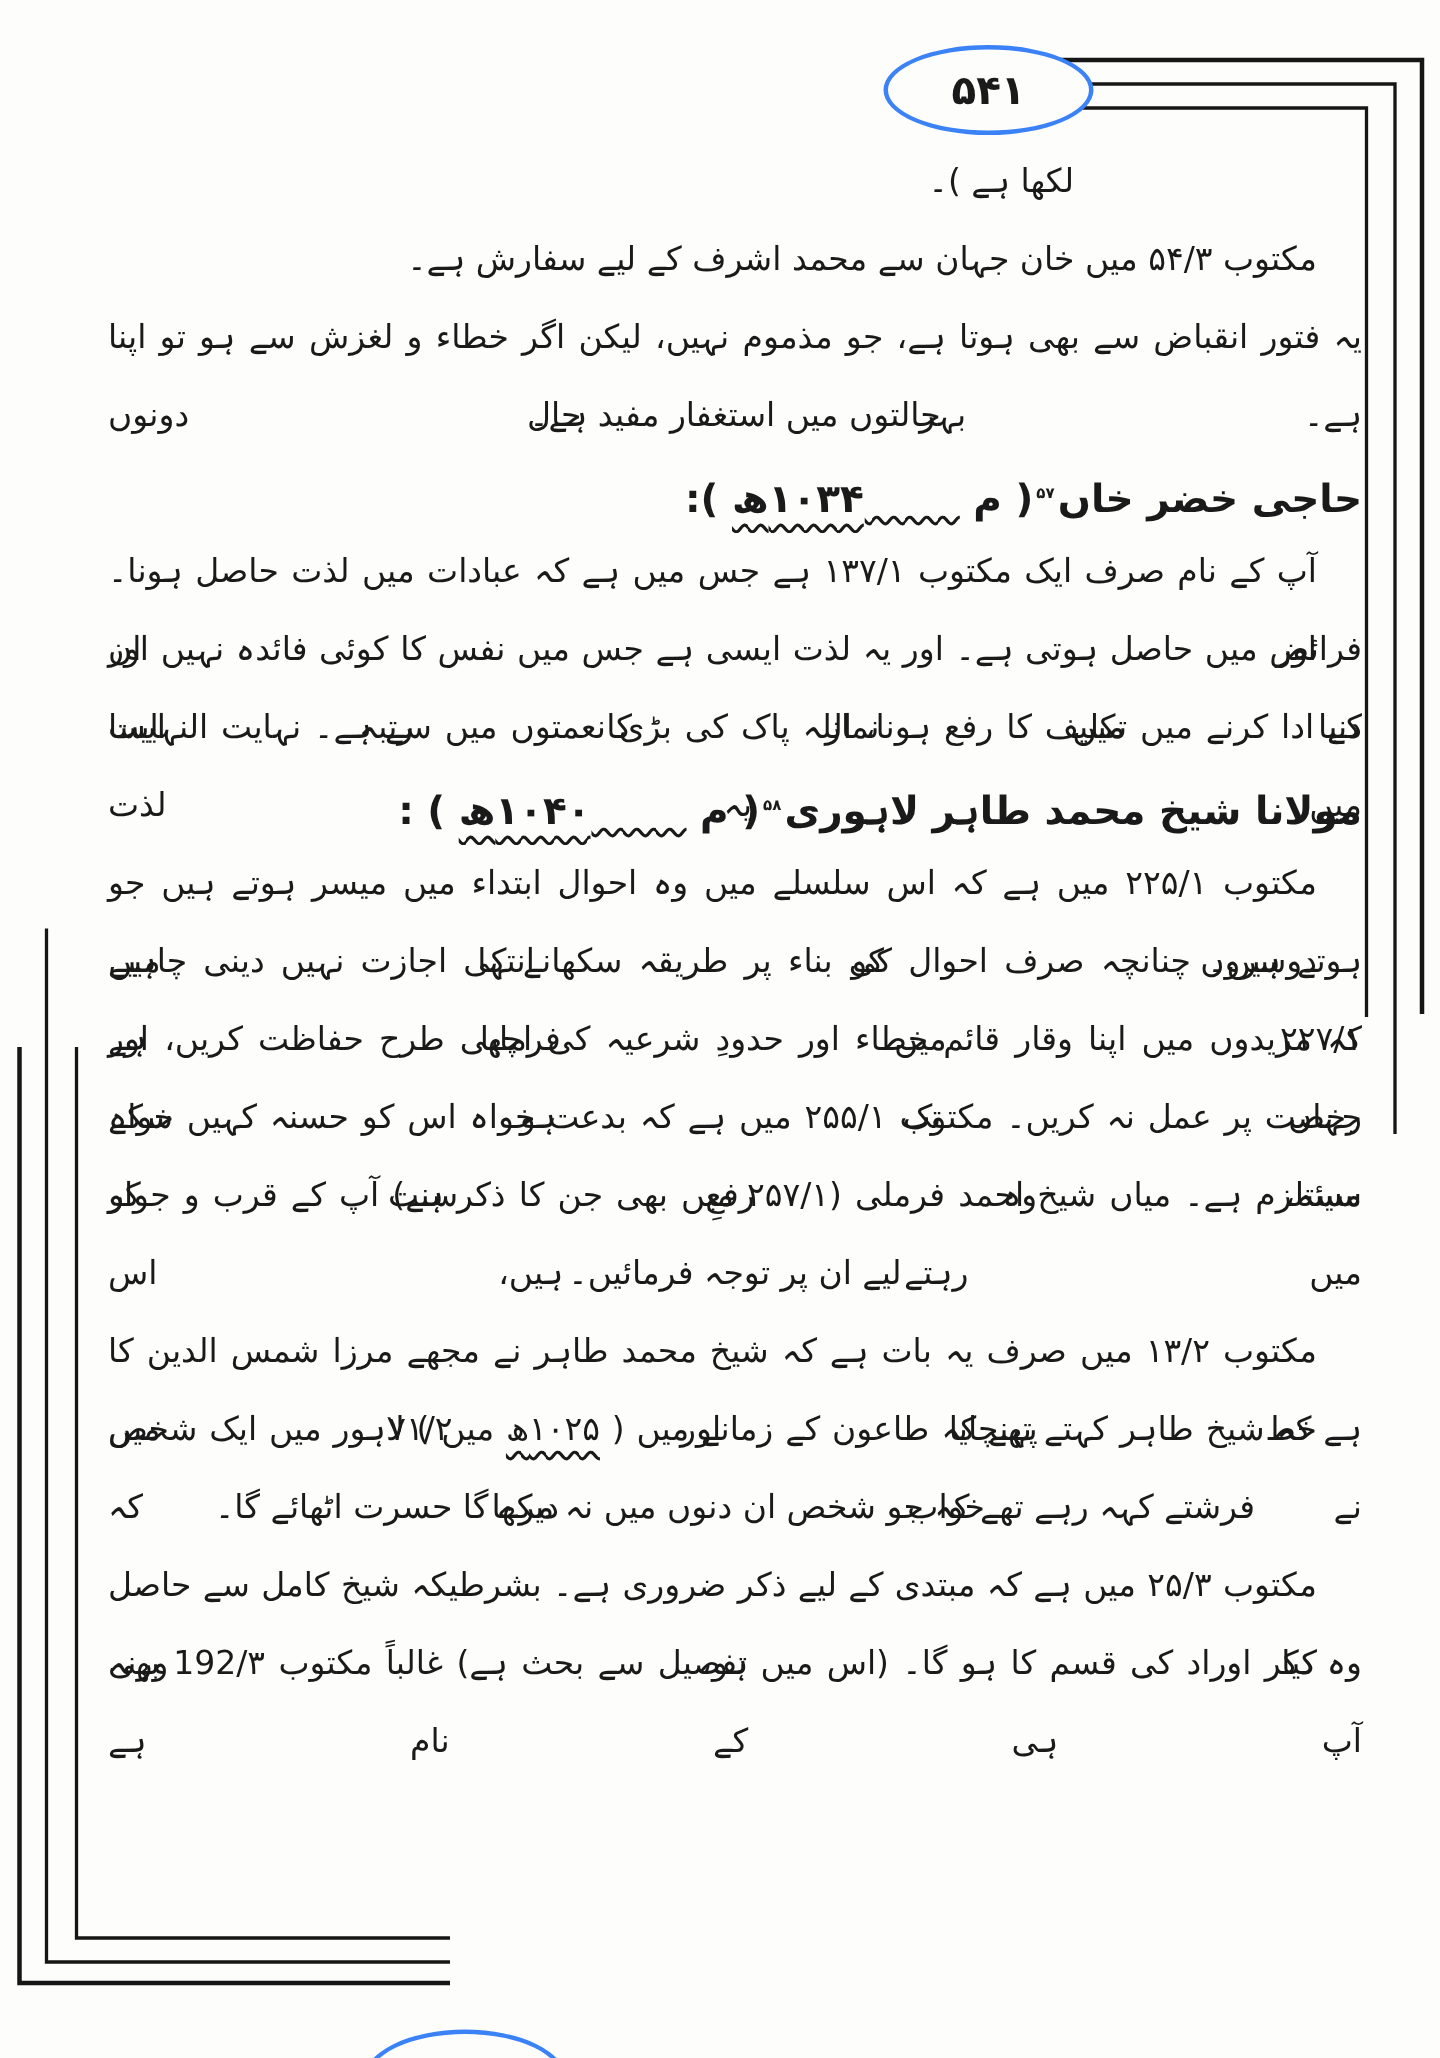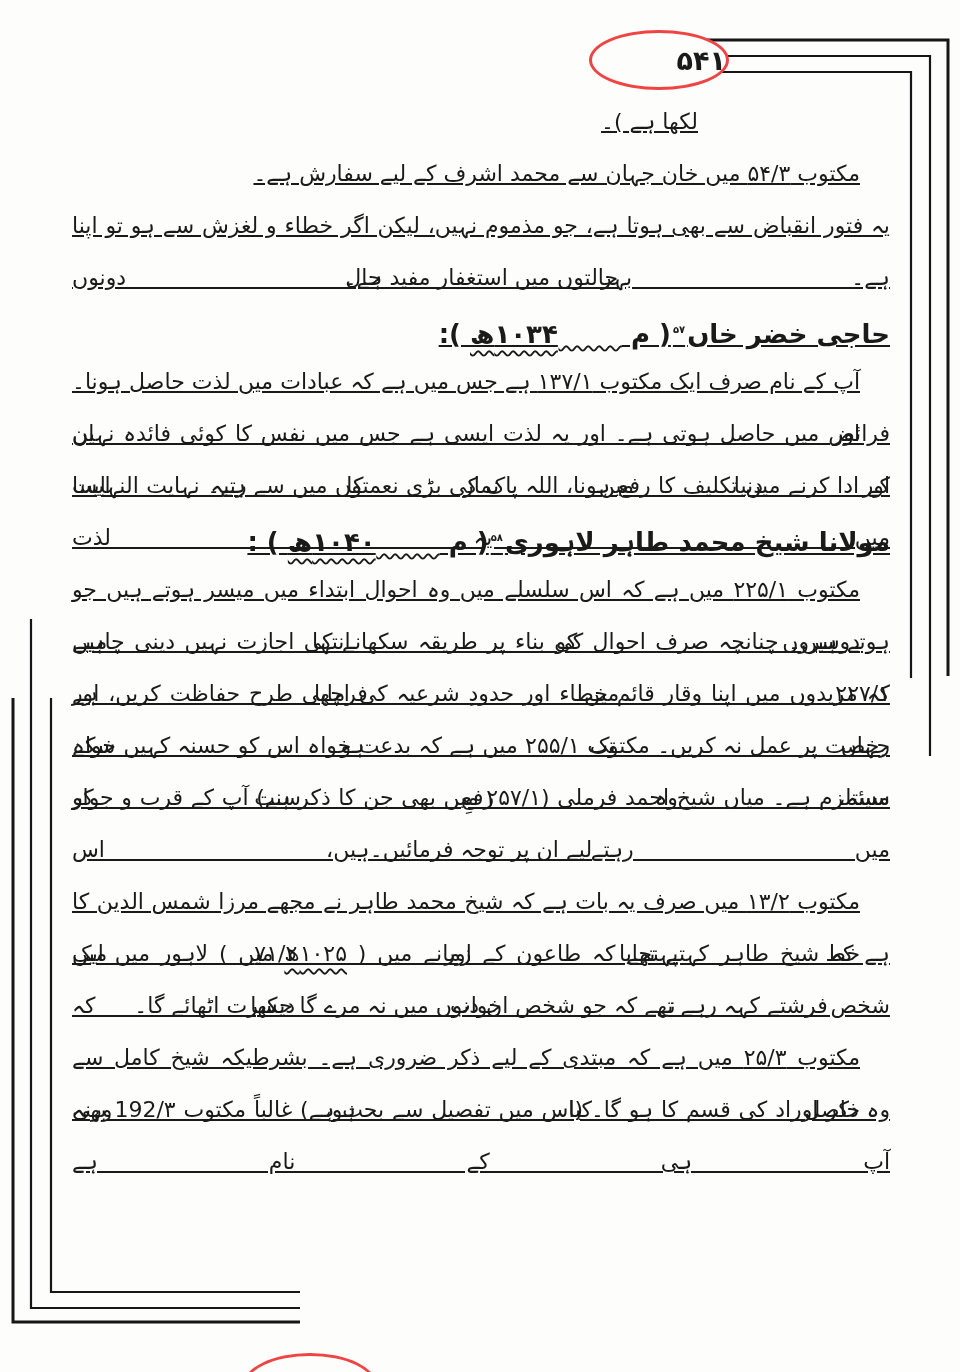--- a/index.html
+++ b/index.html
@@ -4,29 +4,29 @@
 <style>
   html,body{margin:0;padding:0;}
   body{
     width:960px;height:1372px;position:relative;overflow:hidden;
     background:#fdfdfb;color:#1a1a1a;
     font-family:"DejaVu Sans",sans-serif;
   }
   .frame-svg{position:absolute;left:0;top:0;z-index:1;}
   .oval{
     position:absolute;z-index:5;background:#fdfdfb;
-    border:3px solid #ef4444;border-radius:50%;
-    display:flex;align-items:center;
+    border:3px solid #3b82f6;border-radius:50%;
+    display:flex;align-items:center;justify-content:center;
     font-size:27px;font-weight:bold;letter-spacing:2px;
   }
   .oval-top{left:589px;top:30px;width:134px;height:54px;}
   .oval-bottom{left:242px;top:1353px;width:130px;height:62px;text-decoration:underline;}
   .textblock{
-    position:absolute;top:96px;right:70px;left:72px;z-index:3;
-    direction:rtl;font-size:22px;line-height:52px;text-decoration:underline;
+    position:absolute;top:96px;right:52px;left:72px;z-index:3;
+    direction:rtl;font-size:22px;line-height:52px;
   }
   .line{height:52px;white-space:nowrap;}
   .wrapline{height:52px;white-space:normal;}
   .jf{text-align:justify;text-align-last:justify;}
   .start{text-align:right;}
   .ind{padding-right:30px;}
   .tail-center{text-align:center;white-space:nowrap;}
   .tail-right{text-align:right;padding-right:192px;white-space:nowrap;}
   .heading{font-size:26px;font-weight:bold;text-align:right;}
   .fnmark{font-size:10px;vertical-align:super;font-weight:bold;padding:0 2px;}

